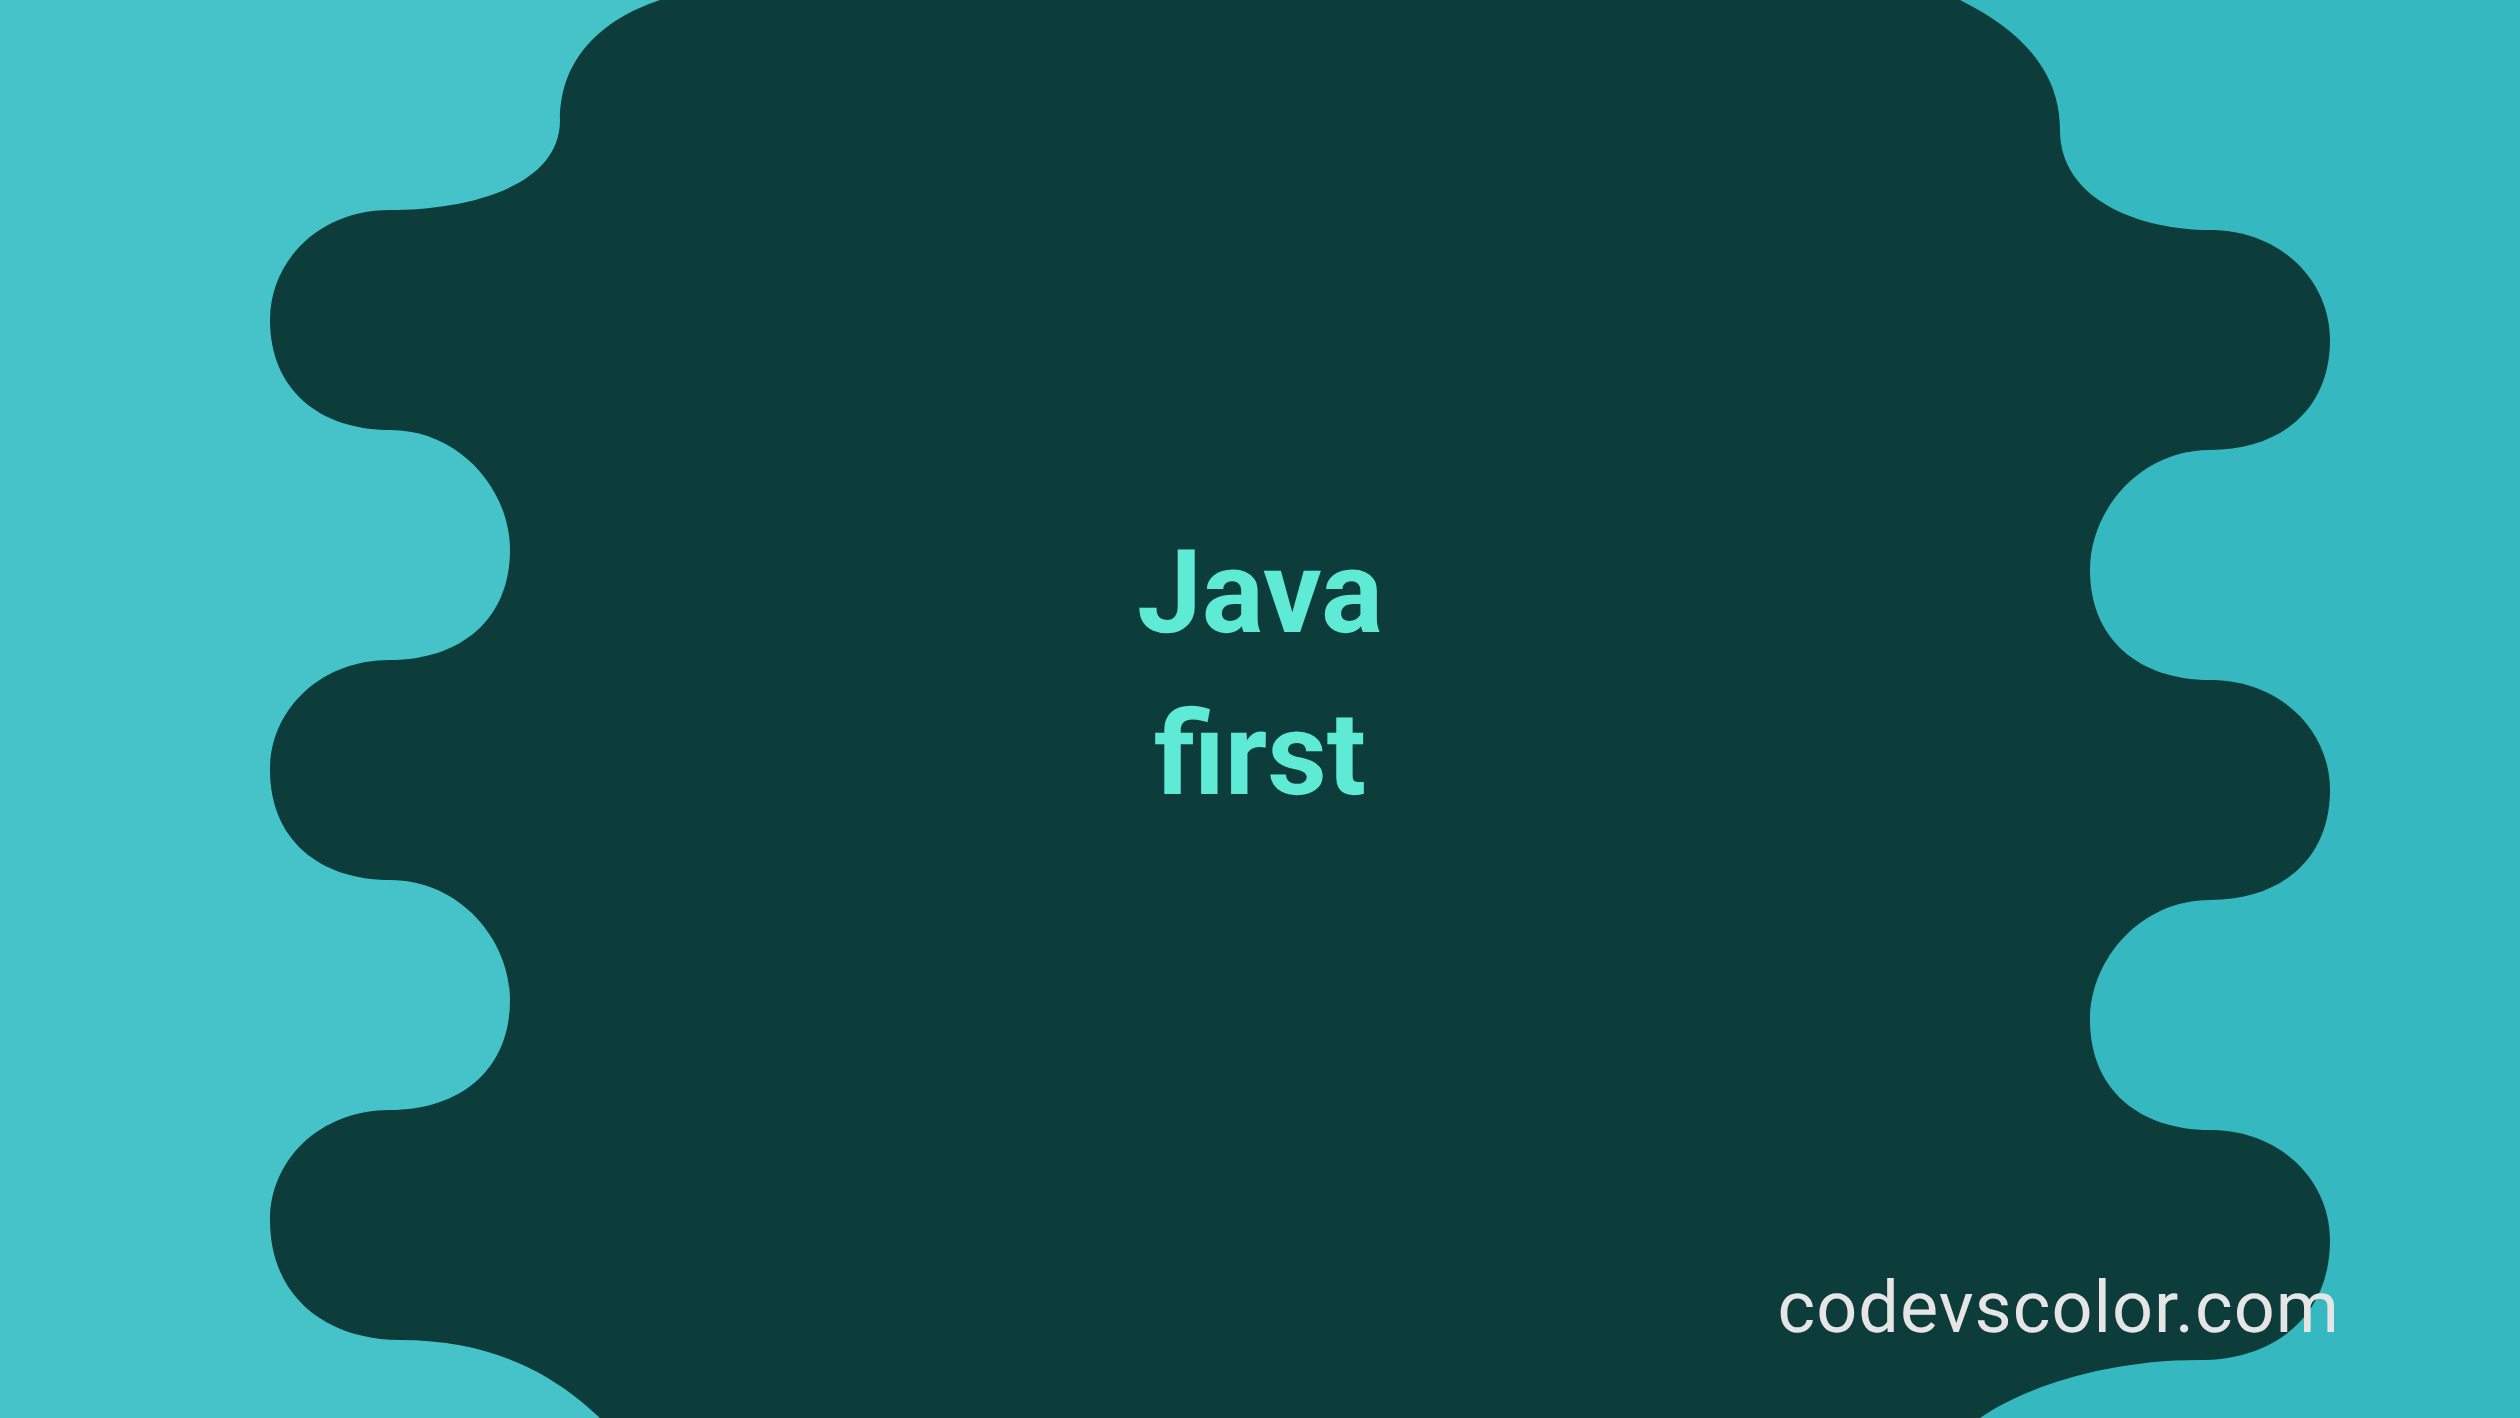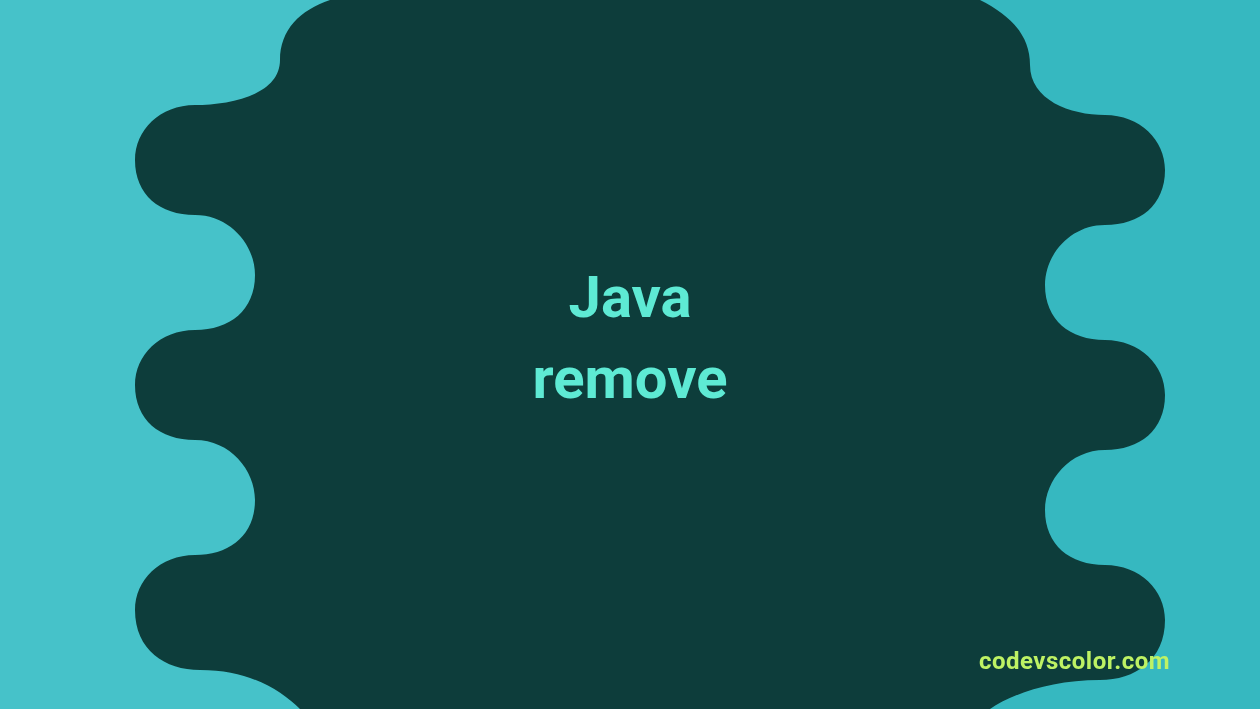--- a/index.html
+++ b/index.html
@@ -36,23 +36,23 @@
       font-weight: 700;
       text-align: center;
       line-height: 1.4;
       white-space: nowrap;
       margin-top: 24px;
     }
     .watermark {
       position: absolute;
       bottom: 34px;
       right: 90px;
-      color: #bef264;
-      font-size: 24px;
-      font-weight: 700;
+      color: #e5e5e5;
+      font-size: 36px;
+      font-weight: 400;
       letter-spacing: 0.5px;
     }
   </style>
 </head>
 <body>
 
 <div class="banner">
   <svg class="svg-bg" viewBox="0 0 1260 709">
 
     <path fill="#46c2c9" d="
@@ -91,18 +91,18 @@
       C 1140,565 1165,590 1165,620
       C 1165,660 1135,680 1100,680
       C 1050,680 1010,695 990,709
       L 1260,709
       Z
     "></path>
   </svg>
 
   <div class="title">
     <span>Java</span><br>
-    <span>remove</span><br>
+    <span>first</span><br>
     <br>
   </div>
 
   <div class="watermark">codevscolor.com</div>
 </div>
 
 </body></html>

